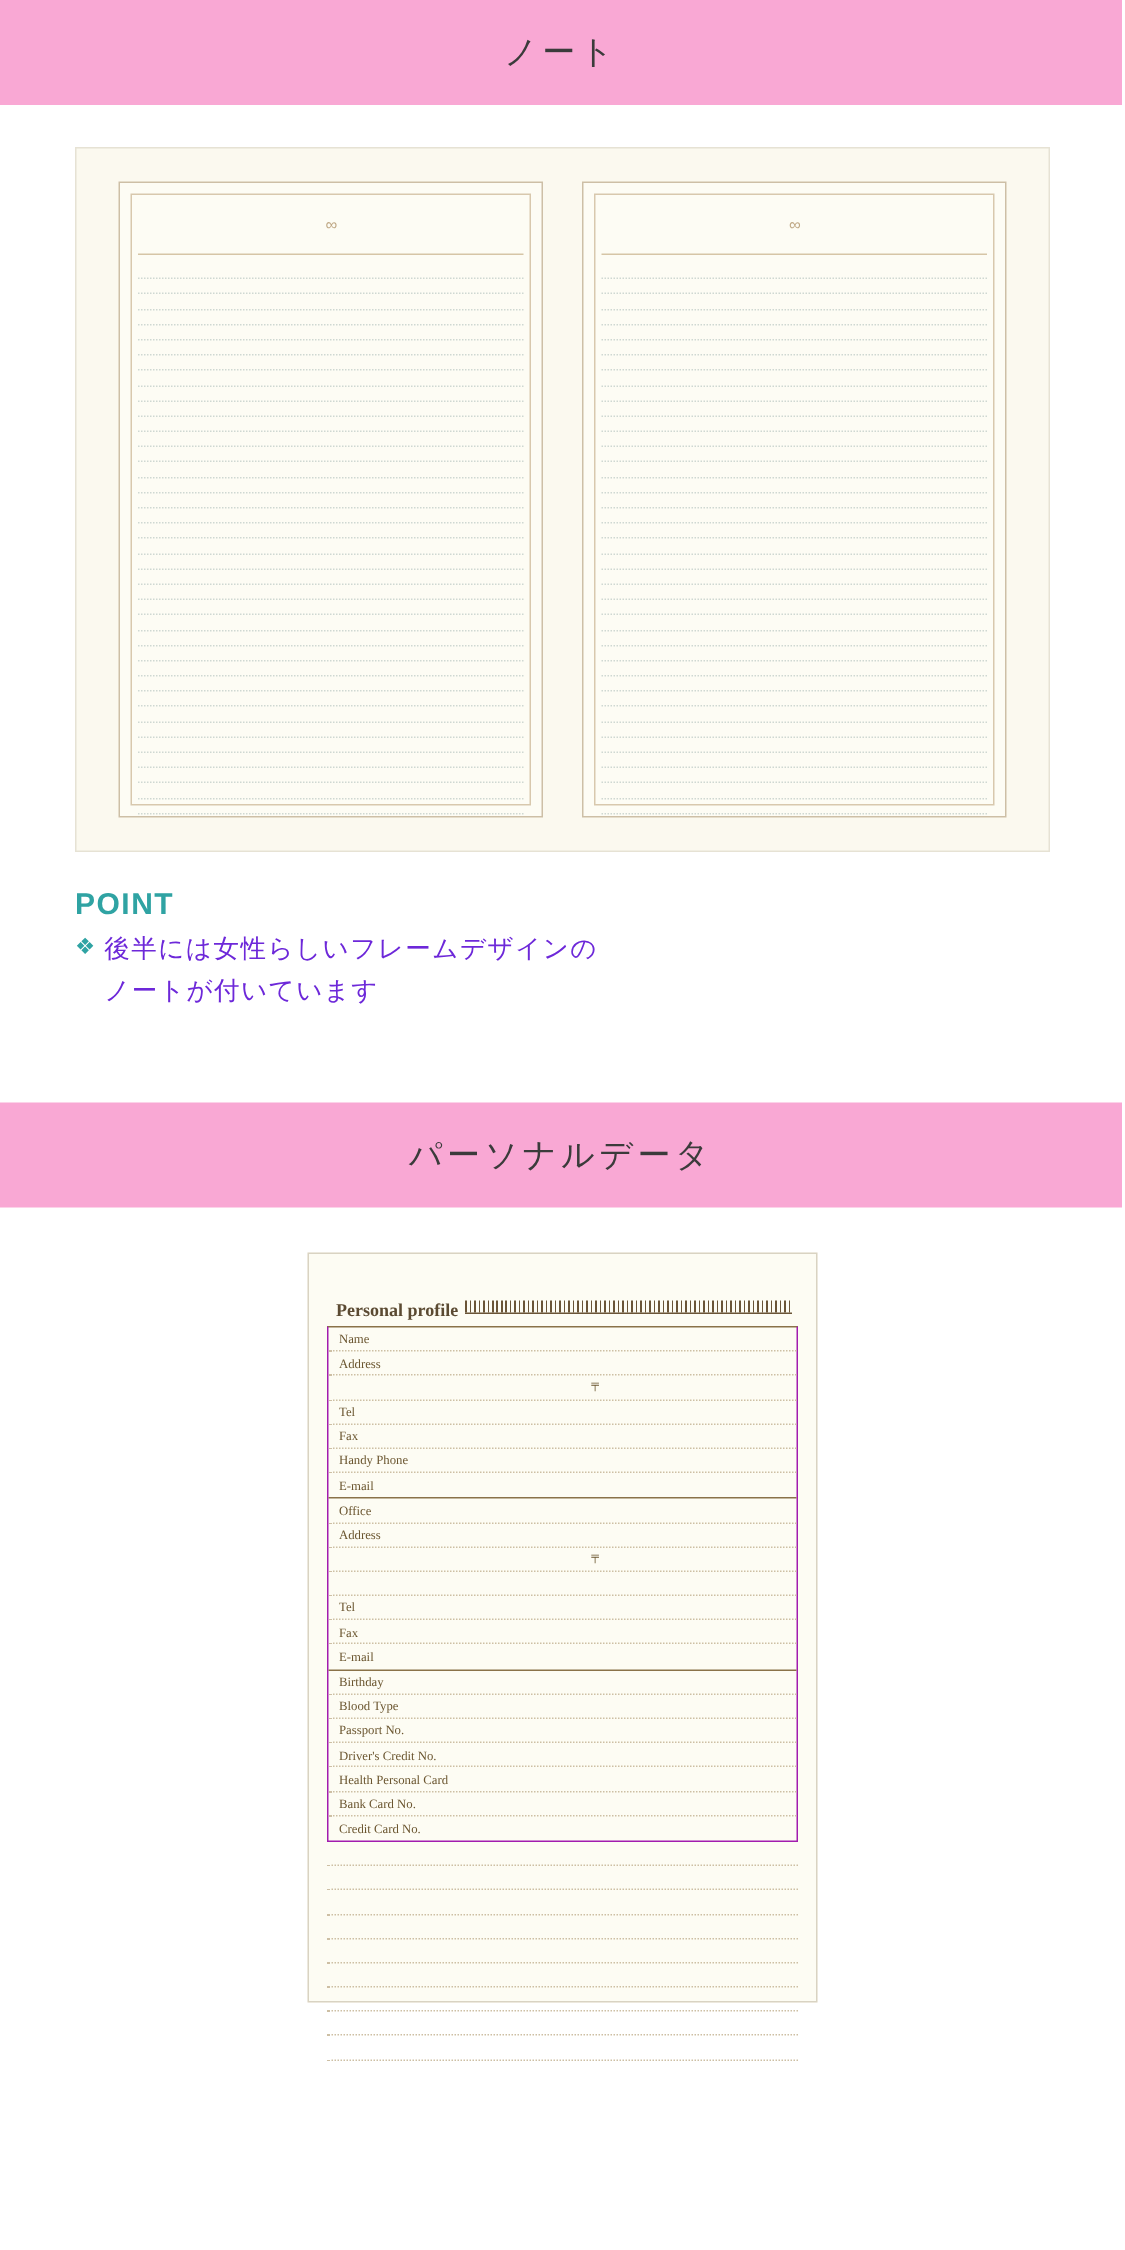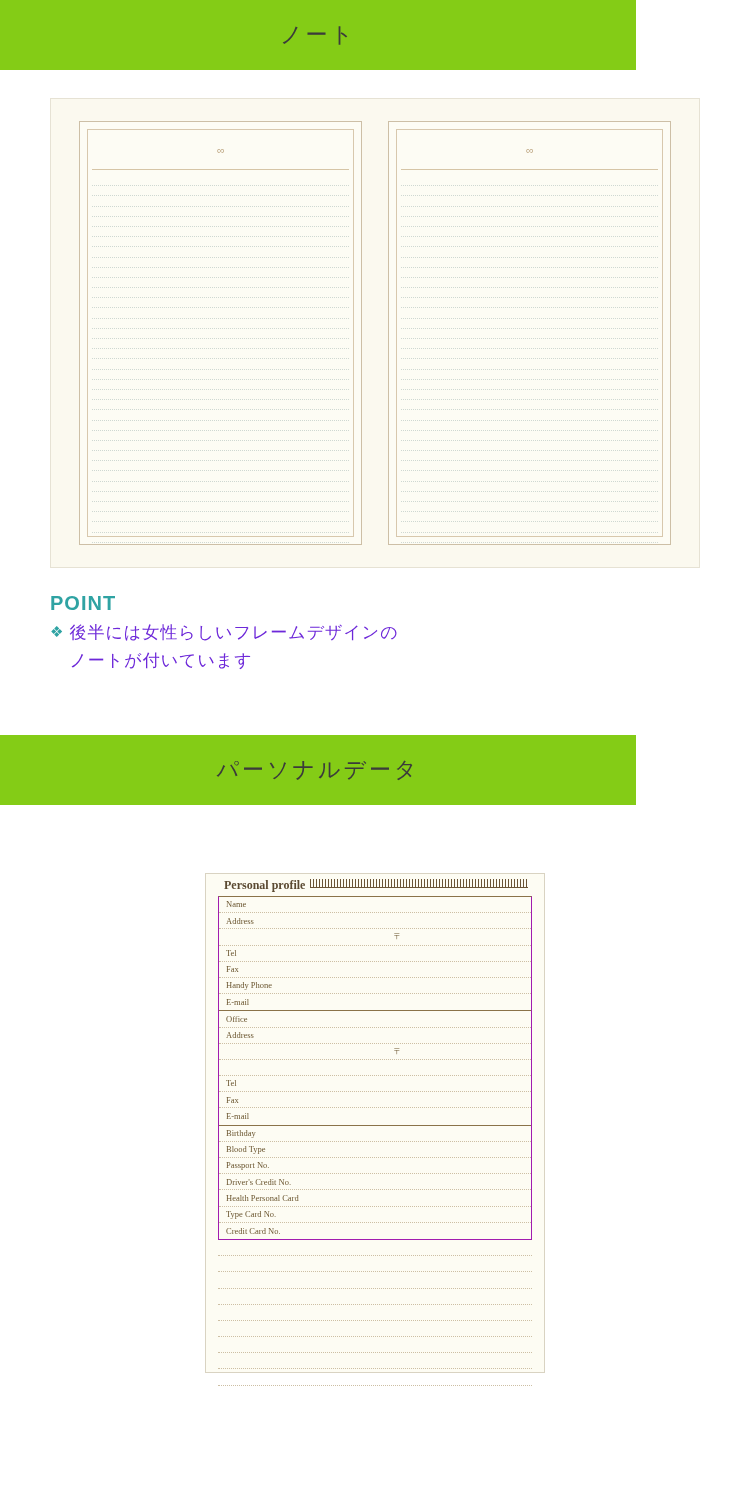--- a/index.html
+++ b/index.html
@@ -11,23 +11,23 @@
   }
   .page {
     position: relative;
     width: 750px; height: 1500px;
     overflow: hidden;
     background: #ffffff;
   }
 
   
   .section-bar {
-    width: 636px;
+    width: 748px;
     height: 70px;
-    background: #84cc16;
+    background: #f9a8d4;
     display: flex;
     align-items: center;
     justify-content: center;
   }
   .section-bar .title {
     font-size: 22px;
     letter-spacing: 3px;
     color: #3b3b3b;
     font-family: "Liberation Sans", sans-serif;
     font-weight: 400;
@@ -121,23 +121,22 @@
   .pd-wrap {
     display: flex;
     justify-content: center;
     padding-top: 30px;
   }
   .pd-photo {
     width: 340px;
     height: 500px;
     background: #fdfcf3;
     border: 1px solid #d9d3c2;
-    padding: 2px 12px;
-    position: relative;
-    margin-top: 38px;
+    padding: 28px 12px;
+    position: relative;
   }
   .pd-title {
     font-family: "Liberation Serif", serif;
     font-size: 12px;
     font-weight: bold;
     color: #5b4a32;
     display: flex;
     align-items: baseline;
     gap: 5px;
     padding: 2px 4px 3px 6px;
@@ -380,21 +379,21 @@
           <div class="pd-row">
               <span class="lbl">Passport No.</span>
             </div>
           <div class="pd-row">
               <span class="lbl">Driver's Credit No.</span>
             </div>
           <div class="pd-row">
               <span class="lbl">Health Personal Card</span>
             </div>
           <div class="pd-row">
-              <span class="lbl">Type Card No.</span>
+              <span class="lbl">Bank Card No.</span>
             </div>
           <div class="pd-row">
               <span class="lbl">Credit Card No.</span>
             </div>
         </div>
 
       </div>
 
       <div class="pd-blank-rows">
         <div class="pd-blank"></div>

